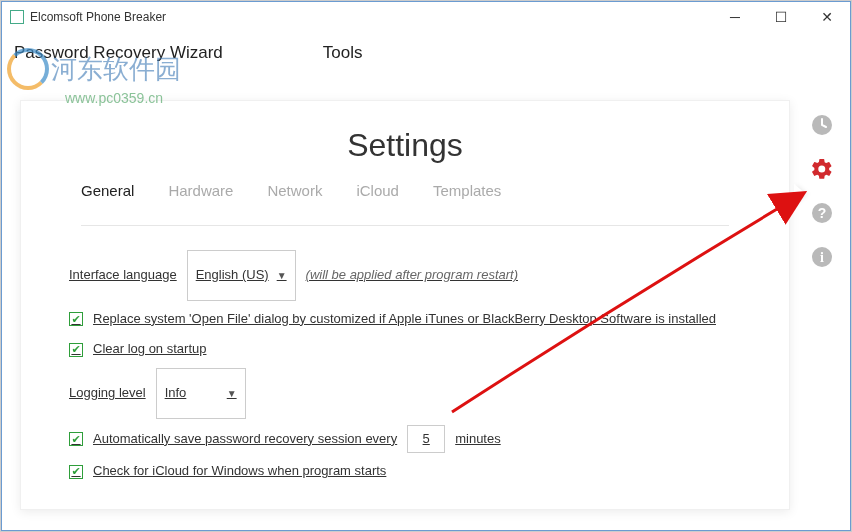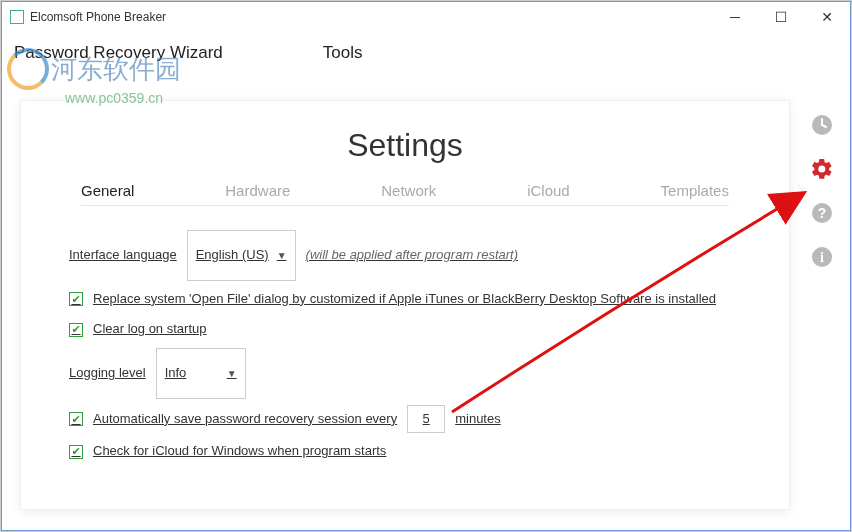--- a/index.html
+++ b/index.html
@@ -54,25 +54,26 @@
 .page-title {
   text-align: center;
   font-size: 32px;
   font-weight: 400;
   color: #333;
   margin-top: 26px;
   margin-bottom: 18px;
 }
 .tabs {
   display: flex;
-  justify-content: space-between;
+  justify-content: flex-start;
+  gap: 34px;
   font-size: 15px;
   color: #aaa;
   border-bottom: 1px solid #e6e6e6;
-  padding-bottom: 6px;
+  padding-bottom: 26px;
   margin: 0 60px;
 }
 .tab { cursor: pointer; }
 .tab.active { color: #222; font-weight: 500; }
 .settings-body {
   padding: 24px 48px 0 48px;
   font-size: 13px;
   color: #333;
   line-height: 1.9;
 }

